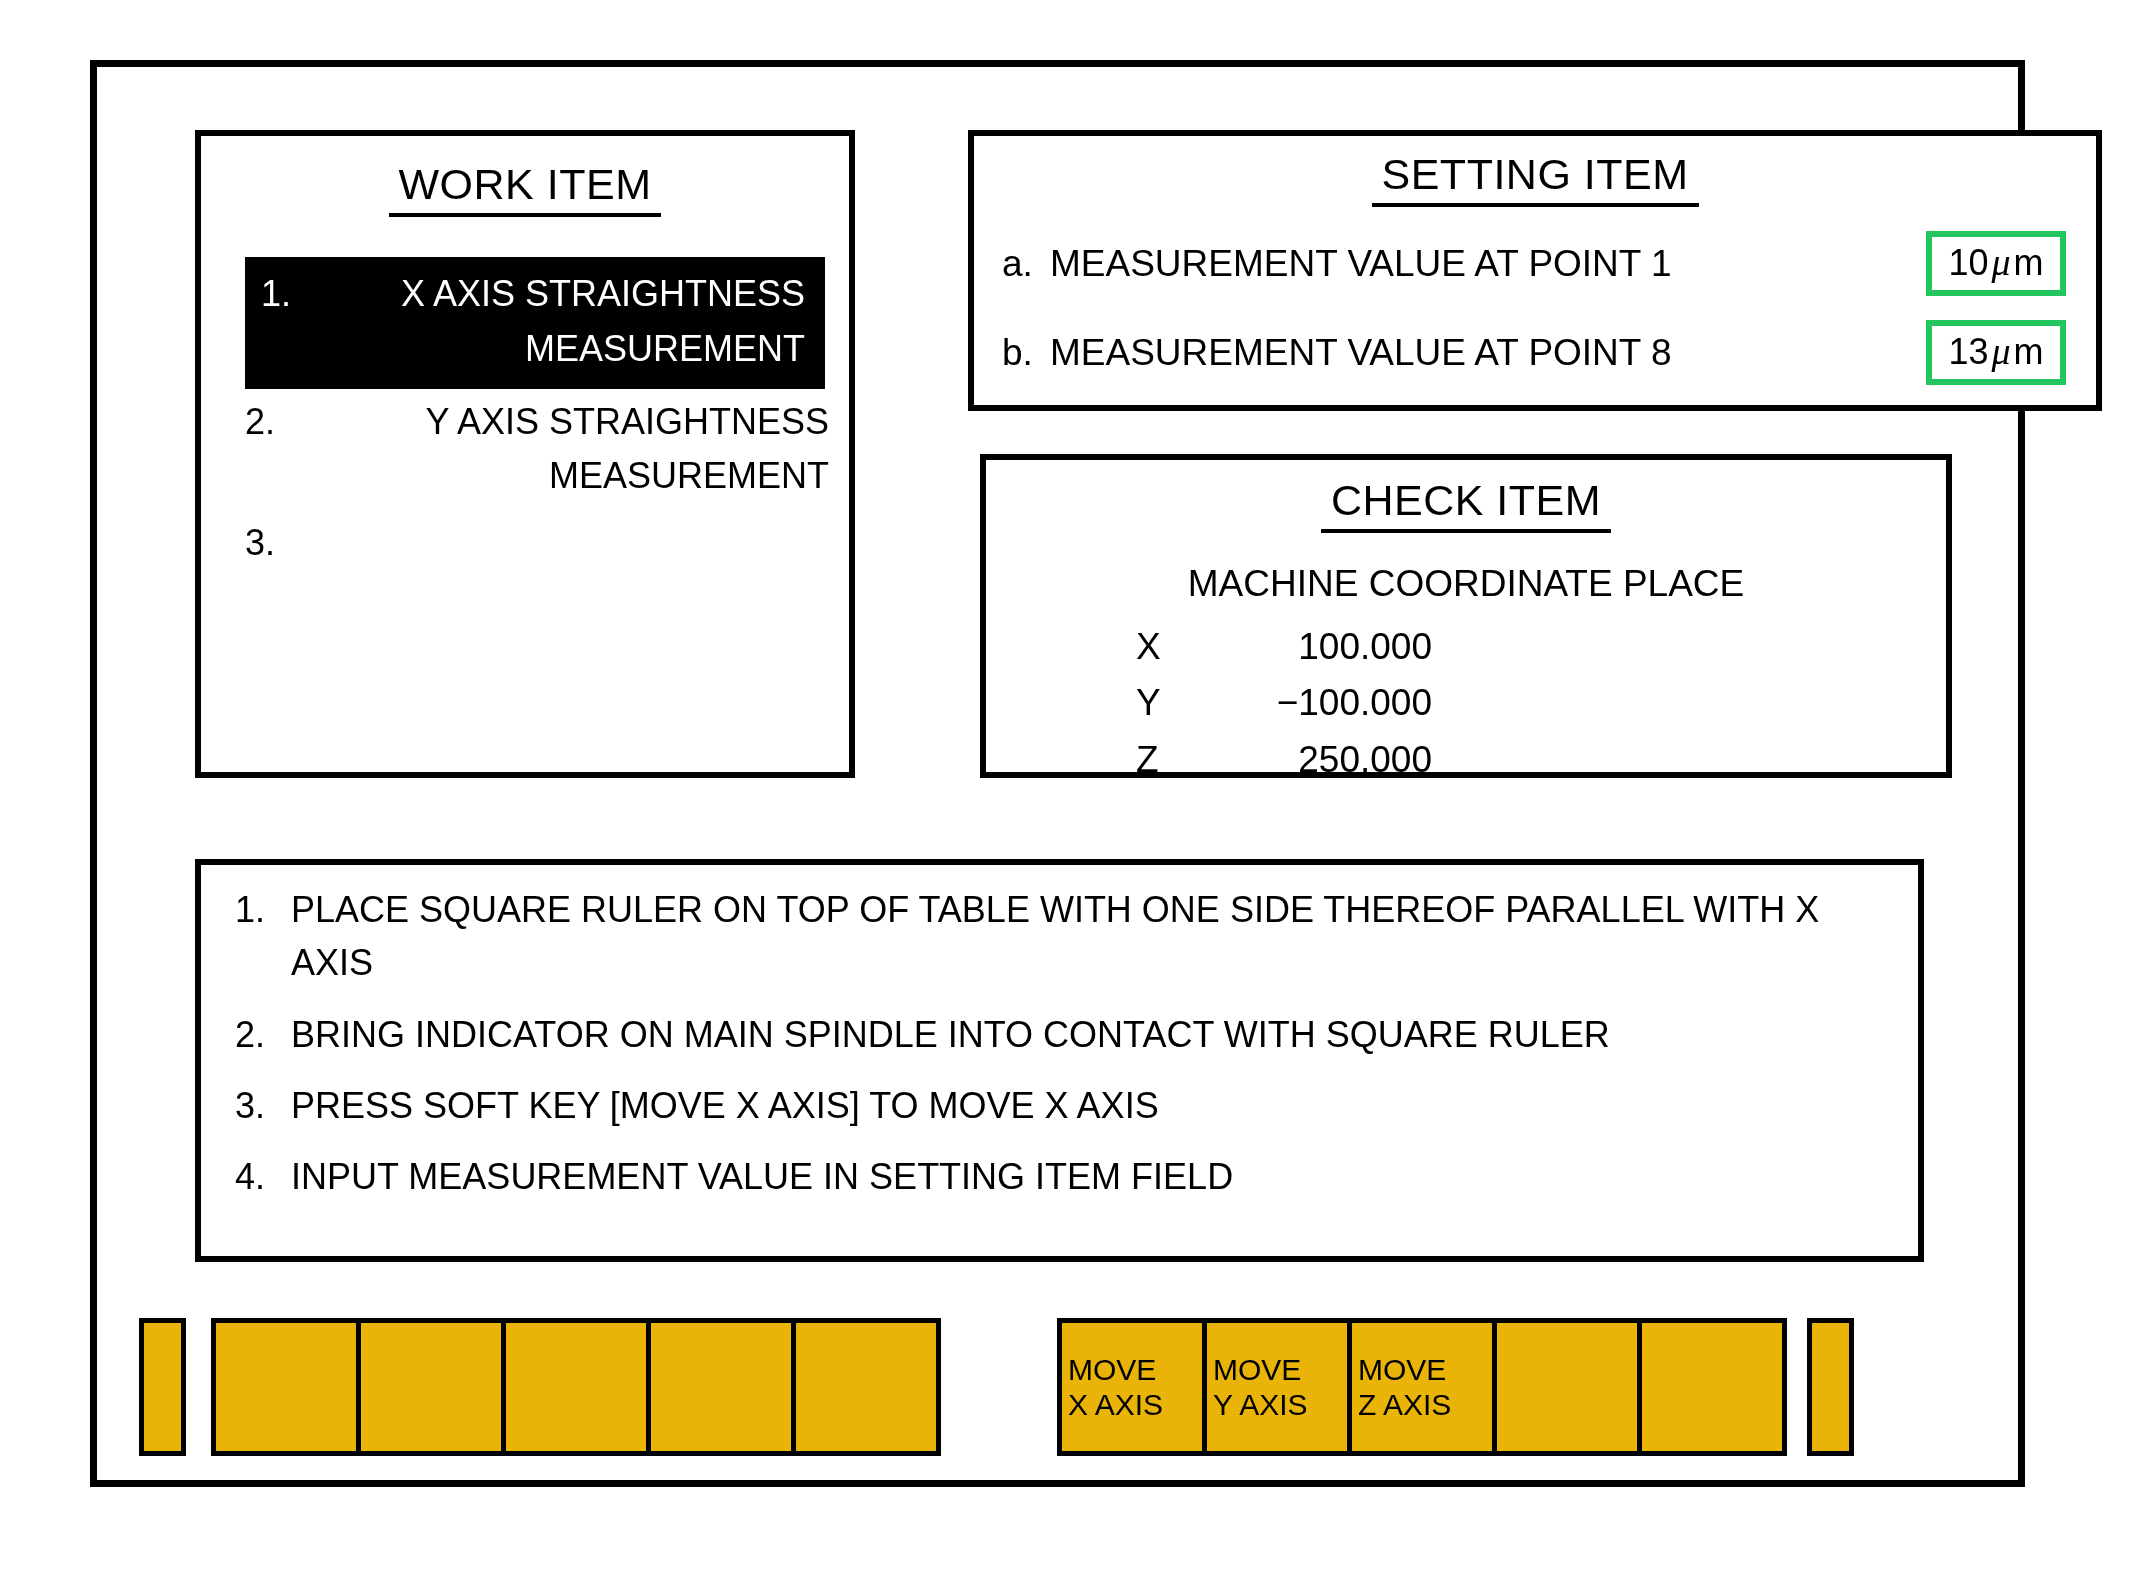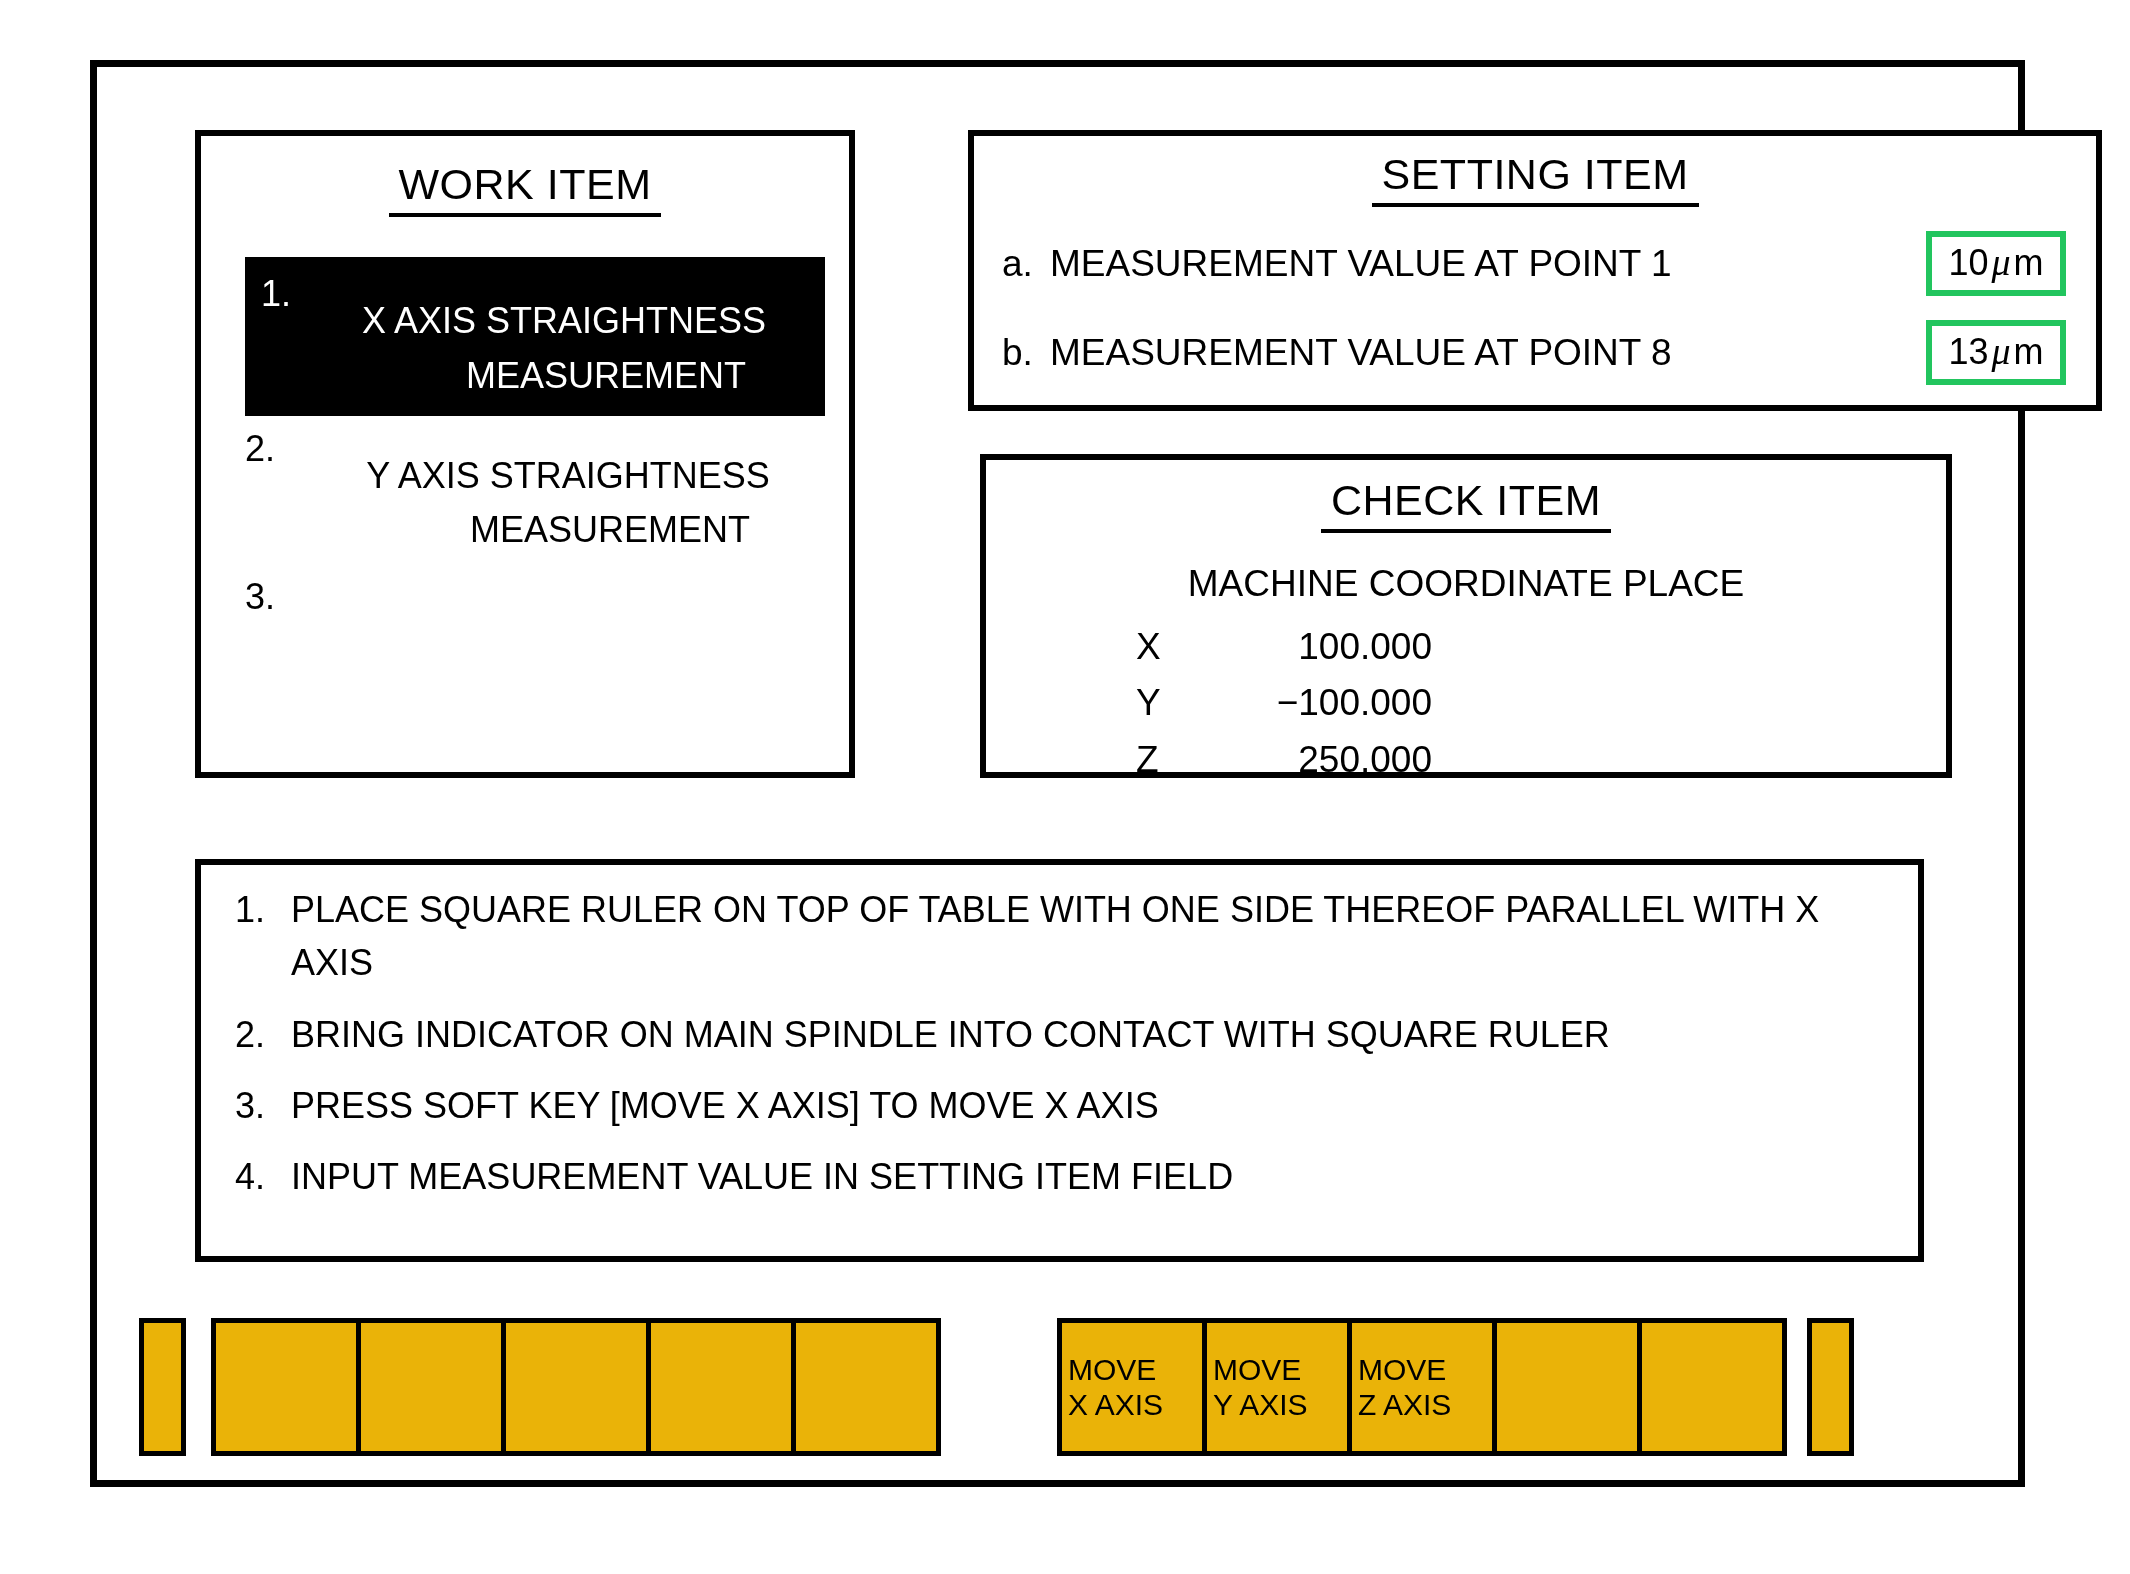--- a/index.html
+++ b/index.html
@@ -75,22 +75,21 @@
     padding-top: 10px;
     padding-bottom: 12px;
   }
   .work-item.selected .wi-num { padding-left: 16px; }
   .wi-num {
     width: 62px;
     flex: 0 0 auto;
   }
   .wi-text {
     flex: 1 1 auto;
-    text-align: center;
-    margin-top: 27px;
+    text-align: right;
   }
   .wi-text .l2 {
     display: block;
     padding-left: 84px;
   }
 
   
   #setting-item-panel {
     left: 855px;
     top: 63px;

